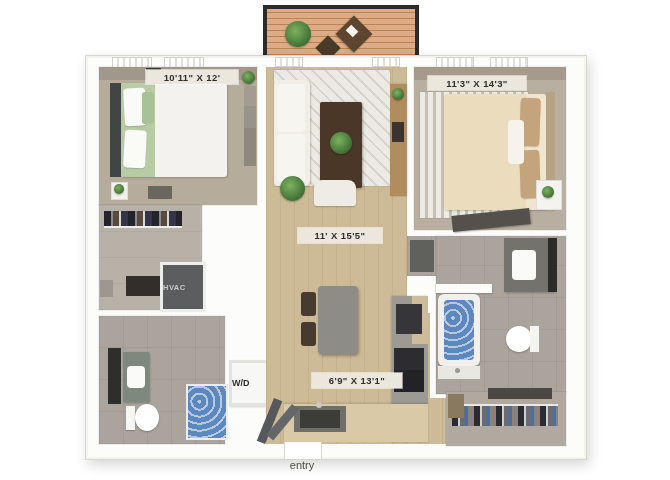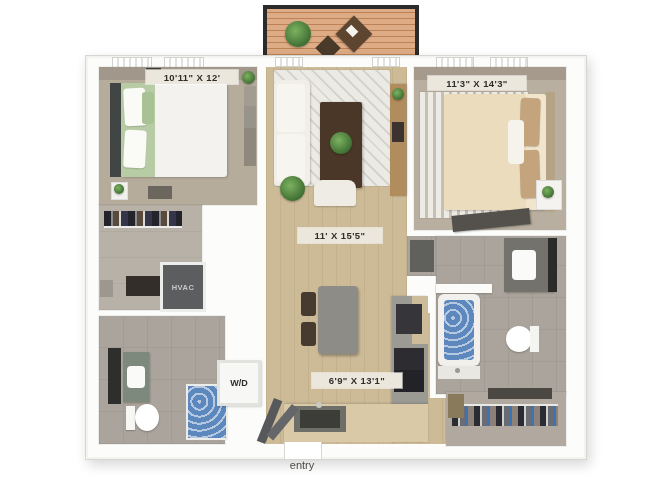--- a/index.html
+++ b/index.html
@@ -17,21 +17,21 @@
   .accent{position:absolute;background:#a1978a;}
   .dim-label{position:absolute;display:flex;align-items:center;justify-content:center;
         background:#ebe7dd;color:#2e2e2a;font-weight:bold;font-size:9.5px;letter-spacing:0.4px;
         white-space:nowrap;box-shadow:0 0 0 1px rgba(255,255,255,0.55);}
   .window{position:absolute;background:repeating-linear-gradient(90deg,#ffffff 0 4px,#e1e1dd 4px 6px);border:1px solid #d2d2cd;}
   .plant{position:absolute;border-radius:50%;background:radial-gradient(circle at 40% 38%,#7cb260,#3f6e33 72%);box-shadow:0 1px 2px rgba(0,0,0,0.3);}
   .balcony{position:absolute;left:263px;top:5px;width:148px;height:57px;
         background:#d2966b;background-image:repeating-linear-gradient(0deg,rgba(255,235,210,0.25) 0 5px,rgba(130,75,35,0.28) 5px 6px);
         border-top:4px solid #2c2b29;border-left:4px solid #2c2b29;border-right:4px solid #2c2b29;}
   .water{background:#5d88bd;background-image:repeating-radial-gradient(circle at 30% 30%,rgba(255,255,255,0.55) 0 2px,transparent 2px 7px);}
-  .utility-box{position:absolute;display:flex;align-items:center;justify-content:center;font-weight:bold;}
+  .utility-box{position:absolute;display:flex;align-items:center;justify-content:flex-start;font-weight:bold;}
   .entry-text{position:absolute;color:#4c4c48;font-size:11px;text-align:center;}
 </style>
 </head>
 <body>
 
 <div class="plan">
 
   <div class="balcony">
     <div class="plant" style="left:18px;top:12px;width:26px;height:26px;"></div>
     <div class="abs" style="left:74px;top:12px;width:26px;height:26px;background:#5d4530;transform:rotate(45deg);box-shadow:0 1px 2px rgba(0,0,0,0.35);"></div>
@@ -104,21 +104,21 @@
   </div>
 
   <div class="floor tile" style="left:99px;top:316px;width:126px;height:128px;"></div>
   <div class="abs" style="left:108px;top:348px;width:13px;height:56px;background:#2e2e2c;"></div>
   <div class="abs" style="left:123px;top:352px;width:26px;height:50px;background:#7d897d;box-shadow:1px 1px 2px rgba(0,0,0,0.25);"></div>
   <div class="abs" style="left:127px;top:366px;width:18px;height:22px;background:#fafaf8;border-radius:4px;"></div>
   <div class="abs" style="left:126px;top:406px;width:9px;height:24px;background:#f6f6f3;box-shadow:0 1px 1px rgba(0,0,0,0.2);"></div>
   <div class="abs" style="left:135px;top:404px;width:24px;height:27px;background:#ffffff;border-radius:50%;box-shadow:0 1px 2px rgba(0,0,0,0.25);"></div>
   <div class="abs water" style="left:186px;top:384px;width:38px;height:52px;border:2px solid #ececea;"></div>
 
-  <div class="utility-box" style="left:217px;top:360px;width:38px;height:40px;background:#f7f7f5;border:3px solid #e2e2de;box-shadow:1px 1px 2px rgba(0,0,0,0.18);color:#2d2d2b;font-size:9px;">
+  <div class="utility-box" style="left:229px;top:360px;width:38px;height:40px;background:#f7f7f5;border:3px solid #e2e2de;box-shadow:1px 1px 2px rgba(0,0,0,0.18);color:#2d2d2b;font-size:9px;">
     <span>W/D</span>
   </div>
 
   <div class="floor wood" style="left:266px;top:313px;width:164px;height:131px;"></div>
   <div class="abs" style="left:318px;top:286px;width:40px;height:68px;background:#8d8c86;border-radius:4px;box-shadow:1px 2px 3px rgba(0,0,0,0.3);"></div>
   <div class="abs" style="left:301px;top:292px;width:15px;height:24px;background:#473b2f;border-radius:3px;"></div>
   <div class="abs" style="left:301px;top:322px;width:15px;height:24px;background:#473b2f;border-radius:3px;"></div>
   <div class="abs" style="left:392px;top:296px;width:36px;height:146px;background:#9b9b94;box-shadow:-1px 0 2px rgba(0,0,0,0.2);"></div>
   <div class="abs" style="left:412px;top:296px;width:16px;height:48px;background:#cdbc99;"></div>
   <div class="abs" style="left:396px;top:304px;width:26px;height:30px;background:#35353a;"></div>

